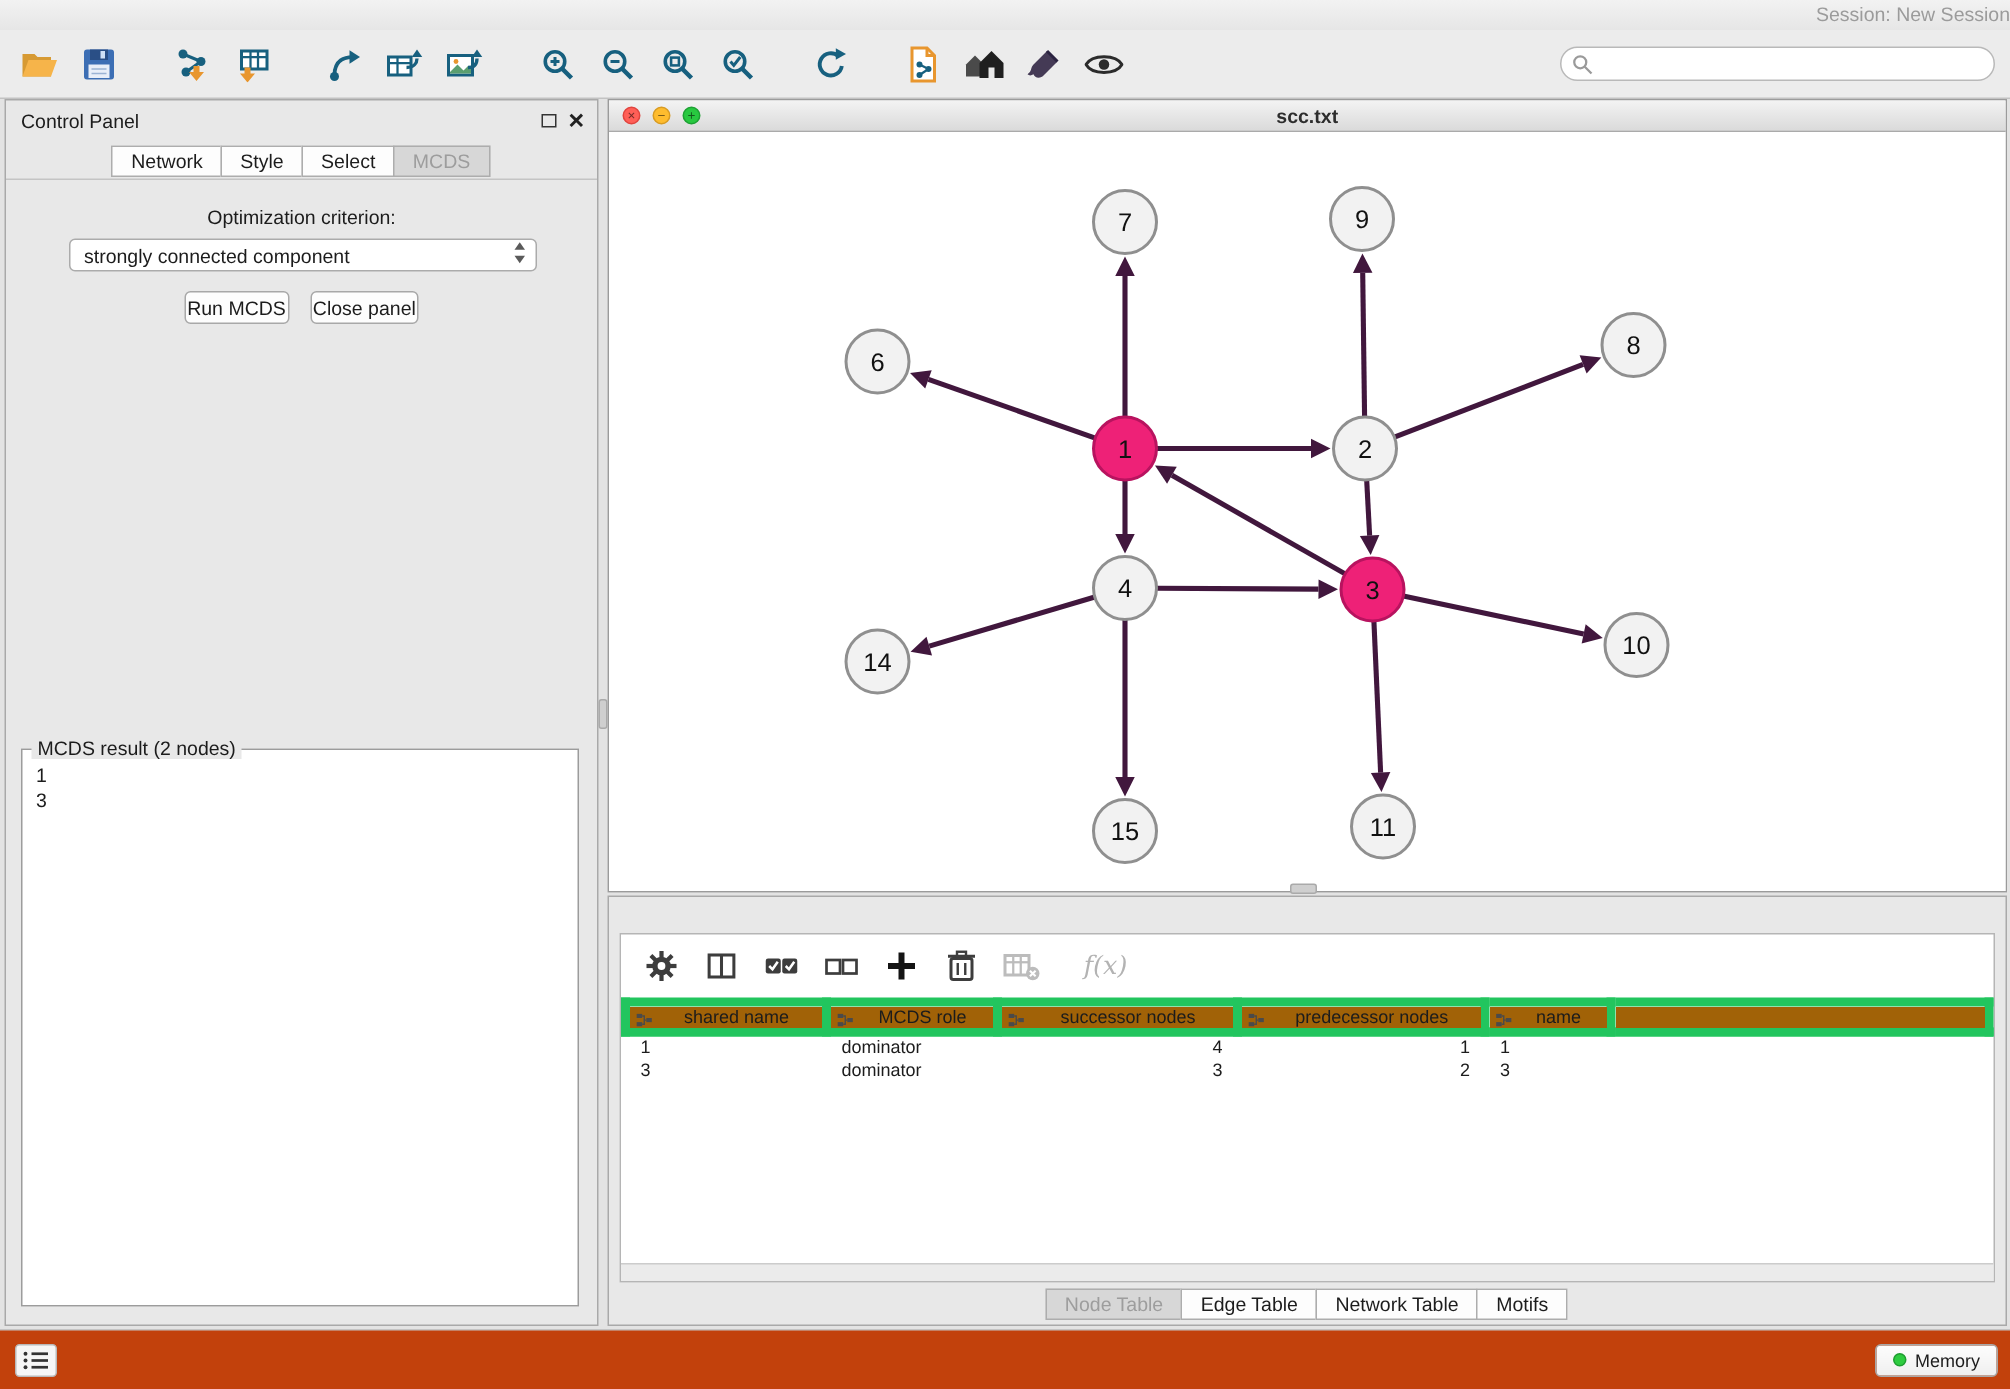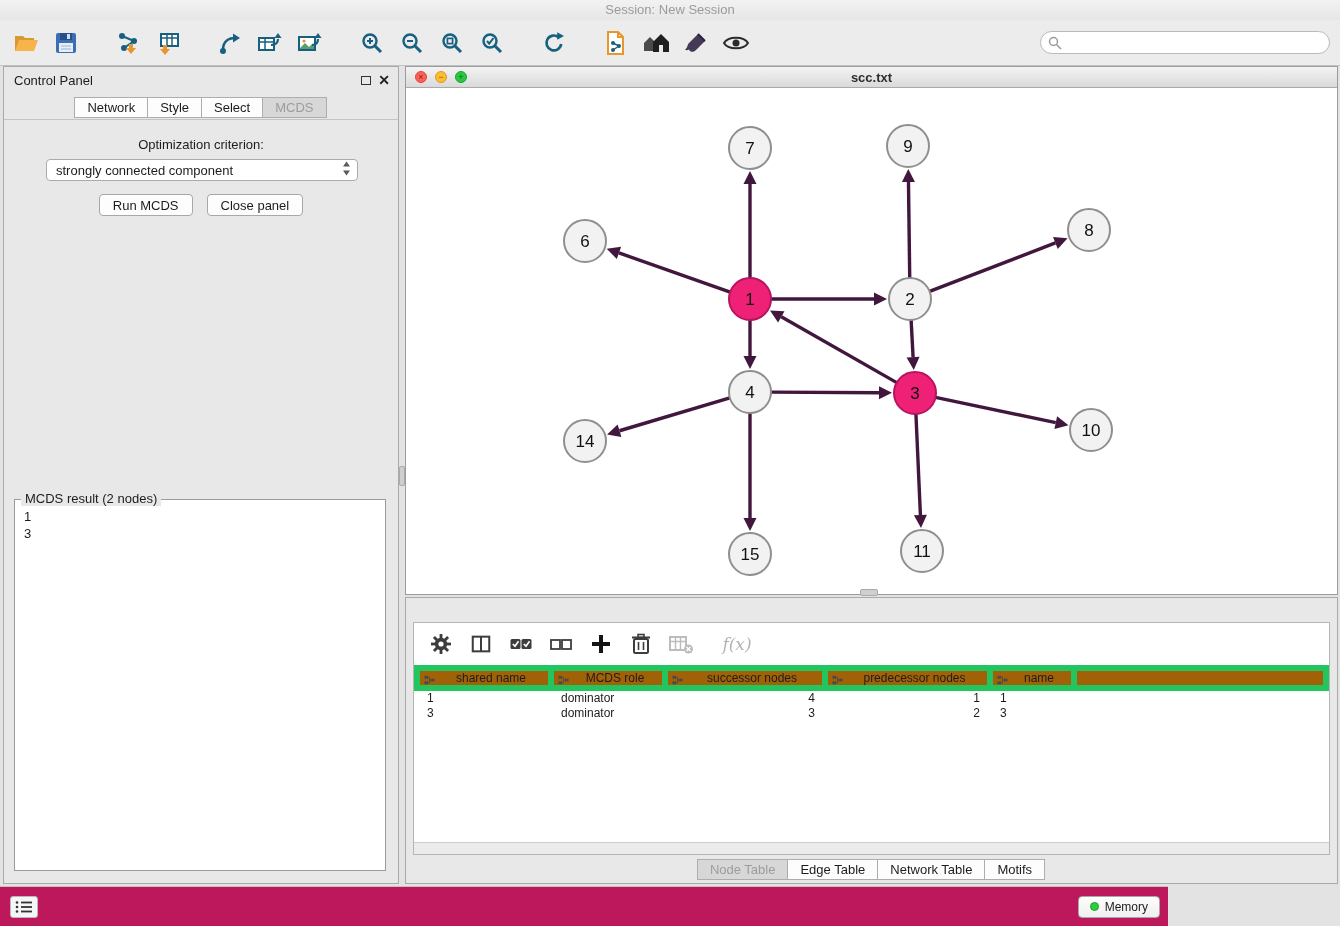--- a/index.html
+++ b/index.html
@@ -9,21 +9,21 @@
     background:#e3e3e3;
     position:relative;
     overflow:hidden;
     font-size:13px;
     color:#1c1c1c;
   }
   
   .titlebar {
     position:absolute; top:0; left:0; width:1340px; height:20px;
     background:linear-gradient(#f2f2f2,#e6e6e6);
-    text-align:center; line-height:20px; color:#9b9b9b; font-size:13px;
+    text-align:right; line-height:20px; color:#9b9b9b; font-size:13px;
   }
   
   .toolbar {
     position:absolute; top:20px; left:0; width:1340px; height:46px;
     background:#ececec; border-bottom:1px solid #c2c2c2;
     display:flex; align-items:center; padding-left:10px;
   }
   .tbtn {
     width:32px; height:32px; border:none; background:transparent;
     display:flex; align-items:center; justify-content:center; margin-right:8px;
@@ -63,21 +63,21 @@
   .cp-opt-label { position:absolute; top:70px; left:0; right:0; text-align:center; font-size:13px; }
   .cp-select {
     position:absolute; top:92px; left:42px; width:312px; height:22px;
     background:#fff; border:1px solid #ababab; border-radius:4px;
     display:flex; align-items:center; padding:0 6px 0 9px; font-size:13px;
   }
   .cp-select .sel-arrows { margin-left:auto; }
   .cp-buttons { position:absolute; top:127px; left:0; right:0; display:flex; justify-content:center; gap:14px; }
   .btn {
     background:#fdfdfd; border:1px solid #a8a8a8; border-radius:4px;
-    font-size:13px; padding:2px 13px; height:22px; color:#1c1c1c;
+    font-size:13px; padding:2px 1px; height:22px; color:#1c1c1c;
     font-family:"Liberation Sans", sans-serif;
   }
   .result-box {
     position:absolute; left:10px; right:12px; top:432px; bottom:12px;
     background:#fff; border:1px solid #9c9c9c;
   }
   .result-title {
     position:absolute; top:-9px; left:6px; background:#e8e8e8; padding:0 4px;
     font-size:13px; color:#1c1c1c;
   }
@@ -138,22 +138,22 @@
   .tp-hscroll {
     position:absolute; left:0; right:0; bottom:0; height:12px;
     background:#ebebeb; border-top:1px solid #cccccc;
   }
   .tp-tabs {
     position:absolute; left:0; right:0; bottom:3px;
     display:flex; justify-content:center;
   }
   
   .statusbar {
-    position:absolute; left:0; top:886px; width:1168px; height:40px;
-    background:#be185d; border-top:1px solid #c4c4c4;
+    position:absolute; left:0; top:886px; width:1340px; height:40px;
+    background:#c2410c; border-top:1px solid #c4c4c4;
     display:flex; align-items:center; padding:0 8px 0 10px;
   }
   .sb-btn {
     width:28px; height:22px; background:#f6f6f6; border:1px solid #b9b9b9; border-radius:3px;
     display:flex; align-items:center; justify-content:center;
   }
   .memory-btn {
     margin-left:auto; height:22px; background:linear-gradient(#fdfdfd,#efefef);
     border:1px solid #a8a8a8; border-radius:4px; padding:0 11px;
     display:flex; align-items:center; gap:6px; font-size:12px; color:#1c1c1c;

